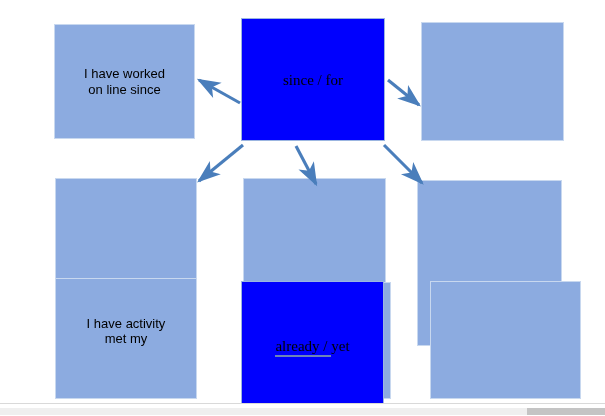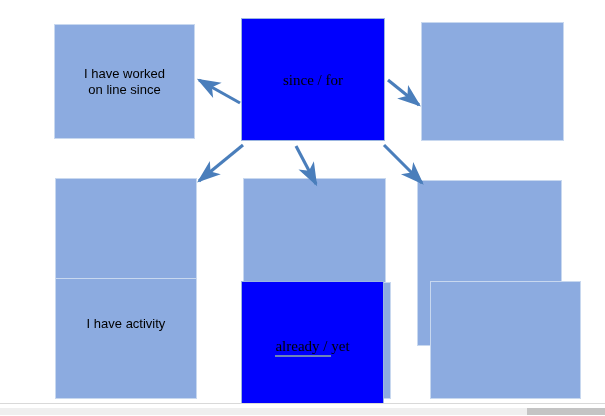--- a/index.html
+++ b/index.html
@@ -133,21 +133,21 @@
 
   <div class="box box-light" id="box-top-right">
     <span class="box-text-sans"></span>
   </div>
 
   <div class="box box-light" id="box-bottom-center-underlay"></div>
 
   <div class="box box-light" id="box-bottom-left">
     <span class="box-text-sans">
       <span>I have activity</span><br>
-      <br>
+      <span>met my</span><br>
       <br>
     </span>
   </div>
 
   <div class="box box-light" id="box-bottom-right">
     <span class="box-text-sans"></span>
   </div>
 
   <div class="box box-light" id="box-top-left">
     <span class="box-text-sans">

